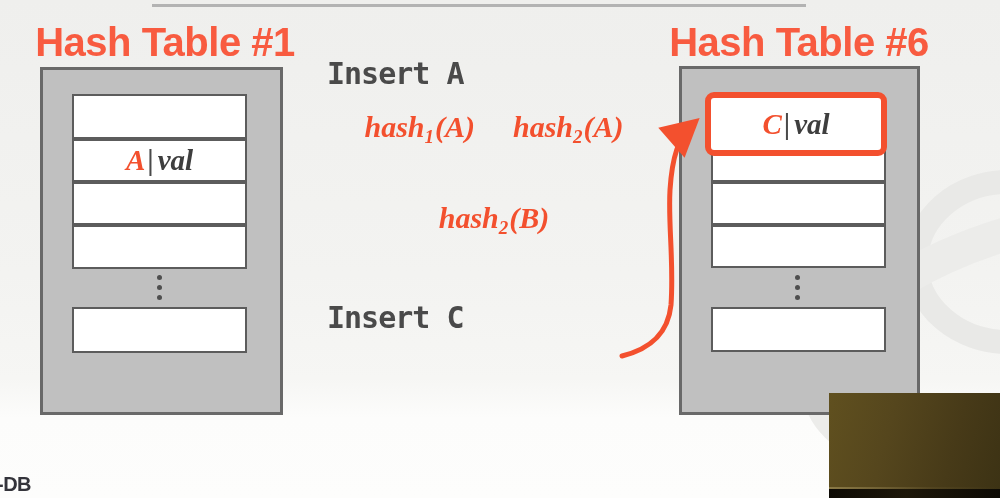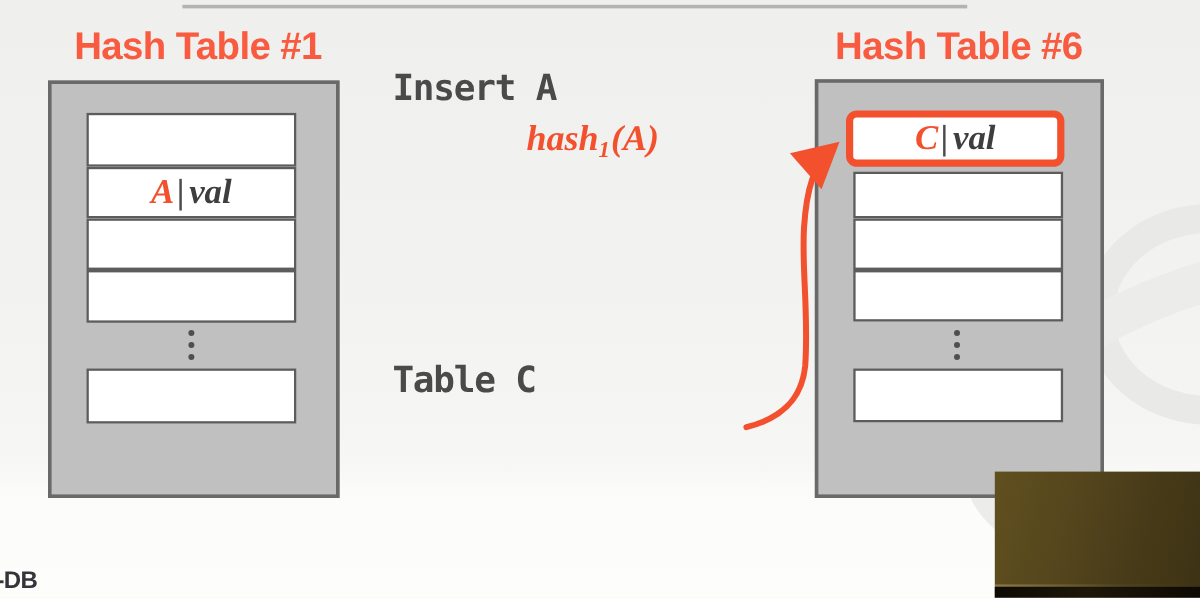--- a/index.html
+++ b/index.html
@@ -9,21 +9,21 @@
     background:#f2f2f0;
   }
   .stage{position:absolute;inset:0;
     background:linear-gradient(180deg,#efefed 0%,#f3f3f1 55%,#f6f6f4 76%,#fcfcfb 84%,#fdfdfc 100%);
   }
   .top-line{position:absolute;left:152px;top:4px;width:654px;height:3px;background:#b3b3b3;z-index:1;}
   .ghost-logo{position:absolute;inset:0;z-index:0;pointer-events:none;}
 
   .table-title{
     position:absolute;top:20px;width:270px;text-align:center;
-    font-size:32px;font-weight:bold;letter-spacing:-0.5px;color:#f85b40;z-index:3;
+    font-size:40px;font-weight:bold;letter-spacing:-0.5px;color:#f85b40;z-index:3;
   }
   .title-1{left:30px;}
   .title-2{left:664px;}
 
   .htable{position:absolute;background:#c0c0c0;border:3px solid #696969;box-sizing:border-box;z-index:2;}
   .htable-1{left:40px;top:67px;width:243px;height:348px;}
   .htable-2{left:679px;top:66px;width:241px;height:349px;}
 
   .slot{
     position:absolute;background:#ffffff;border:2px solid #5c5c5c;box-sizing:border-box;
@@ -35,21 +35,21 @@
   .t1s2{top:139px;height:43px;}
   .t1s3{top:182px;height:43px;}
   .t1s4{top:225px;height:44px;}
   .t1s5{top:307px;height:46px;}
   .t2s2{top:143px;height:39px;}
   .t2s3{top:182px;height:43px;}
   .t2s4{top:225px;height:43px;}
   .t2s5{top:307px;height:45px;}
 
   .slot-highlight{
-    position:absolute;left:705px;top:92px;width:182px;height:47px;box-sizing:border-box;
+    position:absolute;left:705px;top:92px;width:182px;height:64px;box-sizing:border-box;
     background:#ffffff;border:6px solid #f3502e;border-radius:9px;
     display:flex;align-items:center;justify-content:center;z-index:4;
   }
 
   .entry{
     font-family:"Liberation Serif",serif;font-style:italic;font-weight:bold;
     font-size:29px;color:#3e3e3e;white-space:nowrap;
   }
   .entry .key{color:#f3502e;}
   .entry .sep{font-style:normal;color:#4a4a4a;margin:0 4px 0 2px;font-weight:bold;}
@@ -61,21 +61,21 @@
 
   .step{position:absolute;left:327px;width:334px;z-index:3;}
   .step-1{top:58px;}
   .step-2{top:181px;}
   .step-3{top:302px;}
   .step-title{
     font-family:"DejaVu Sans Mono","Liberation Mono",monospace;font-weight:bold;
     font-size:30px;line-height:32px;letter-spacing:-1px;color:#4a4a4a;
   }
   .hash-line{
-    margin-top:8px;display:flex;justify-content:center;gap:38px;
+    margin-top:19px;display:flex;justify-content:center;gap:38px;
     font-family:"Liberation Serif",serif;font-style:italic;font-weight:bold;
     font-size:30px;line-height:36px;color:#f3502e;white-space:nowrap;
   }
   .hash-line sub{font-size:19px;line-height:0;vertical-align:-6px;margin-right:1px;}
 
   .arrow-layer{position:absolute;inset:0;z-index:5;pointer-events:none;}
 
   .webcam{
     position:absolute;left:829px;top:393px;width:171px;height:105px;z-index:6;
     background:linear-gradient(105deg,#60501f 0%,#55461d 35%,#473a18 70%,#3c3214 100%);
@@ -134,28 +134,30 @@
     <span class="dot"></span>
     <span class="dot"></span>
     <span class="dot"></span>
   </div>
   <div class="slot t2slot t2s5"></div>
 
   <div class="step step-1">
     <div class="step-title">Insert A</div>
     <div class="hash-line">
       <span><span>hash</span><sub>1</sub><span>(A)</span></span>
+      <span><span>hash</span><sub>2</sub><span>(A)</span></span>
     </div>
   </div>
   <div class="step step-2">
     <div class="hash-line">
+      <span><span>hash</span><sub>2</sub><span>(B)</span></span>
     </div>
   </div>
   <div class="step step-3">
-    <div class="step-title">Table C</div>
+    <div class="step-title">Insert C</div>
     <div class="hash-line">
     </div>
   </div>
 
   <svg class="arrow-layer" width="1000" height="498" viewBox="0 0 1000 498">
     <defs>
       <marker id="ah" markerWidth="9" markerHeight="9" refX="6.5" refY="4.5" orient="auto">
         <path d="M0.5,0.5 L8,4.5 L0.5,8.5 Z" fill="#f3502e"></path>
       </marker>
     </defs>

